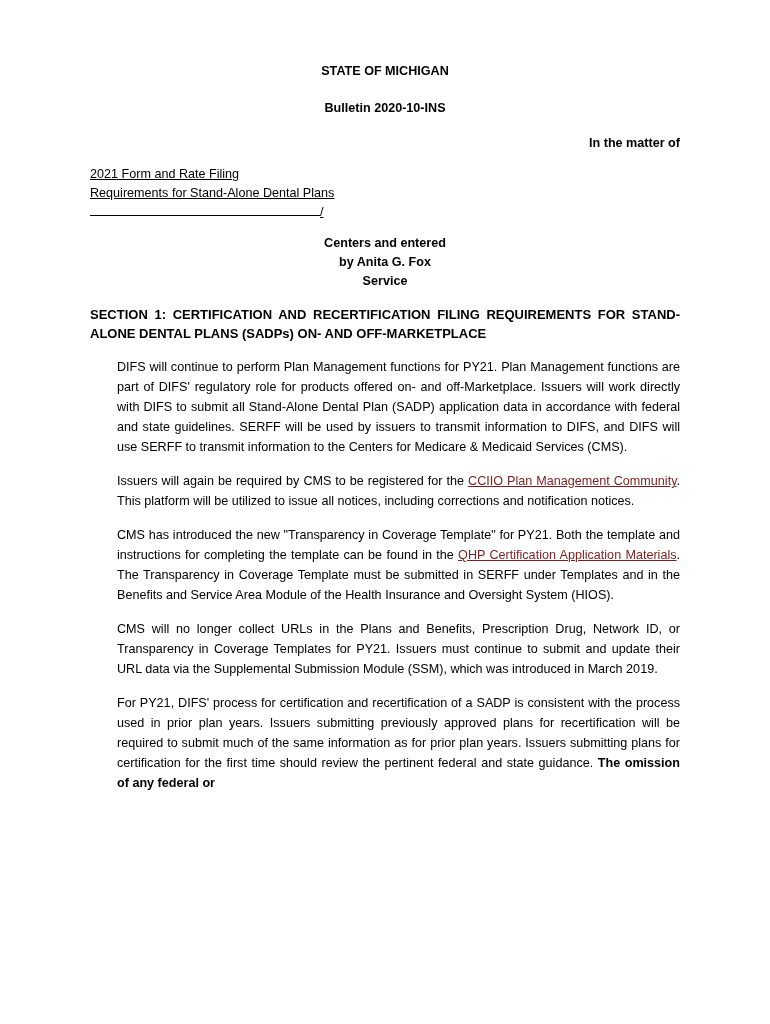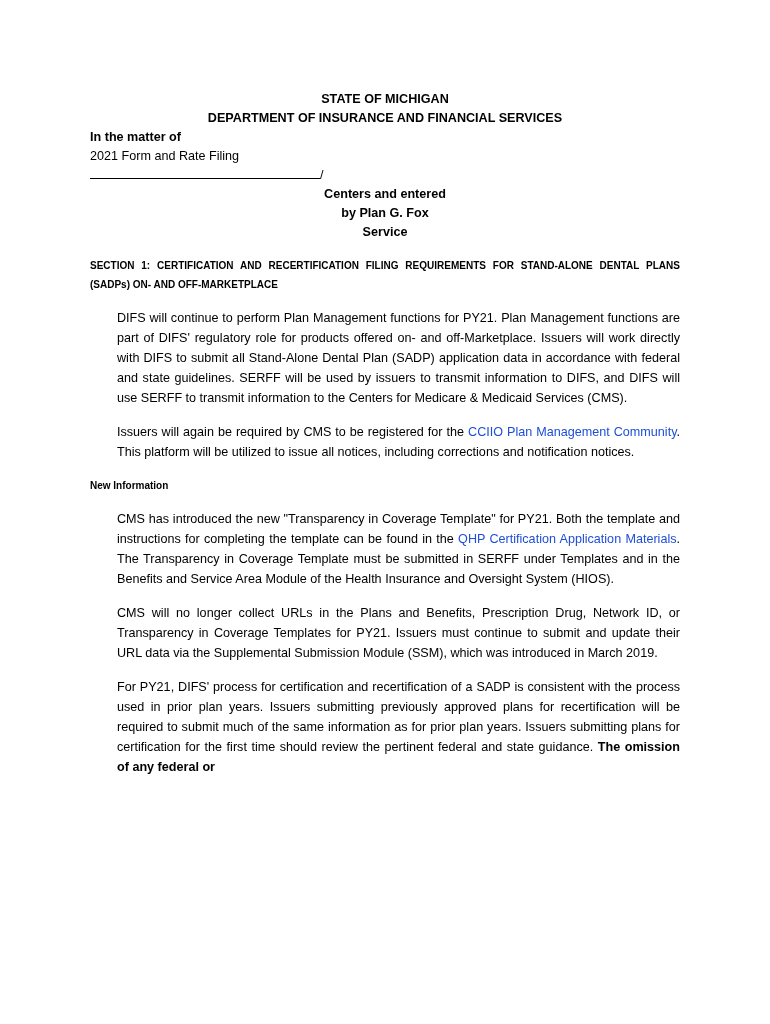--- a/index.html
+++ b/index.html
@@ -3,77 +3,78 @@
 <meta charset="utf-8">
 <style>
   * { margin: 0; padding: 0; box-sizing: border-box; }
   html, body { background: #ffffff; }
   .page {
     position: relative;
     width: 770px;
     height: 858px;
     background: #ffffff;
     color: #000000;
-    padding: 90px 90px 0 90px;
+    padding: 62px 90px 0 90px;
     overflow: hidden;
     font-family: "Liberation Sans", "DejaVu Sans", sans-serif;
     font-size: 12.6px;
     line-height: 19px;
   }
   .center { text-align: center; }
   .bold { font-weight: bold; }
   .justify { text-align: justify; }
   .blk { margin-bottom: 14px; }
   .body-text { line-height: 20px; margin-left: 27px; }
   .rule-row { white-space: nowrap; }
   .rule {
     display: inline-block;
     width: 230px;
     height: 0.95em;
     border-bottom: 1.4px solid #000000;
     vertical-align: baseline;
   }
   a.link {
-    color: #1d4ed8;
+    color: #7f1d1d;
+    text-decoration: underline;
     cursor: pointer;
   }
-  h2, h3 { font-size: 10px; }
+  h2, h3 { font-size: 13px; }
 </style>
 </head>
 <body>
 
 <div class="page">
 
   <div class="center bold">
     <div>STATE OF MICHIGAN</div>
-    <div>DEPARTMENT OF INSURANCE AND FINANCIAL SERVICES</div>
   </div>
 
+  <div class="center bold" style="margin-top:18px; margin-bottom:16px;">Bulletin 2020-10-INS</div>
 
-  <div class="bold" style="margin-bottom:0;">In the matter of</div>
+  <div class="bold" style="margin-bottom:12px;text-align:right;">In the matter of</div>
 
-  <div style="">
+  <div style="margin-bottom:12px;text-decoration:underline;">
     <div>2021 Form and Rate Filing</div>
+    <div>Requirements for Stand-Alone Dental Plans</div>
     <div class="rule-row"><span class="rule"></span><span>/</span></div>
   </div>
 
   <div class="center bold blk">
     <div>Centers and entered</div>
-    <div>by Plan G. Fox</div>
+    <div>by Anita G. Fox</div>
     <div>Service</div>
   </div>
 
   <h2 class="bold justify blk">SECTION 1:  CERTIFICATION AND RECERTIFICATION FILING REQUIREMENTS FOR STAND-ALONE DENTAL PLANS (SADPs) ON- AND OFF-MARKETPLACE</h2>
 
 
   <p class="justify blk body-text">DIFS will continue to perform Plan Management functions for PY21.  Plan Management functions are part of DIFS' regulatory role for products offered on- and off-Marketplace.  Issuers will work directly with DIFS to submit all Stand-Alone Dental Plan (SADP) application data in accordance with federal and state guidelines.  SERFF will be used by issuers to transmit information to DIFS, and DIFS will use SERFF to transmit information to the Centers for Medicare &amp; Medicaid Services (CMS).</p>
 
   <p class="justify blk body-text"><span>Issuers will again be required by CMS to be registered for the </span><a class="link">CCIIO Plan Management Community</a><span>.  This platform will be utilized to issue all notices, including corrections and notification notices.</span></p>
 
-  <h3 class="bold blk">New Information</h3>
 
   <p class="justify blk body-text"><span>CMS has introduced the new "Transparency in Coverage Template" for PY21.  Both the template and instructions for completing the template can be found in the </span><a class="link">QHP Certification Application Materials</a><span>.  The Transparency in Coverage Template must be submitted in SERFF under Templates and in the Benefits and Service Area Module of the Health Insurance and Oversight System (HIOS).</span></p>
 
   <p class="justify blk body-text">CMS will no longer collect URLs in the Plans and Benefits, Prescription Drug, Network ID, or Transparency in Coverage Templates for PY21.  Issuers must continue to submit and update their URL data via the Supplemental Submission Module (SSM), which was introduced in March 2019.</p>
 
 
   <p class="justify blk body-text"><span>For PY21, DIFS' process for certification and recertification of a SADP is consistent with the process used in prior plan years.  Issuers submitting previously approved plans for recertification will be required to submit much of the same information as for prior plan years.  Issuers submitting plans for certification for the first time should review the pertinent federal and state guidance. </span><strong>The omission of any federal or</strong></p>
 
 </div>
 

